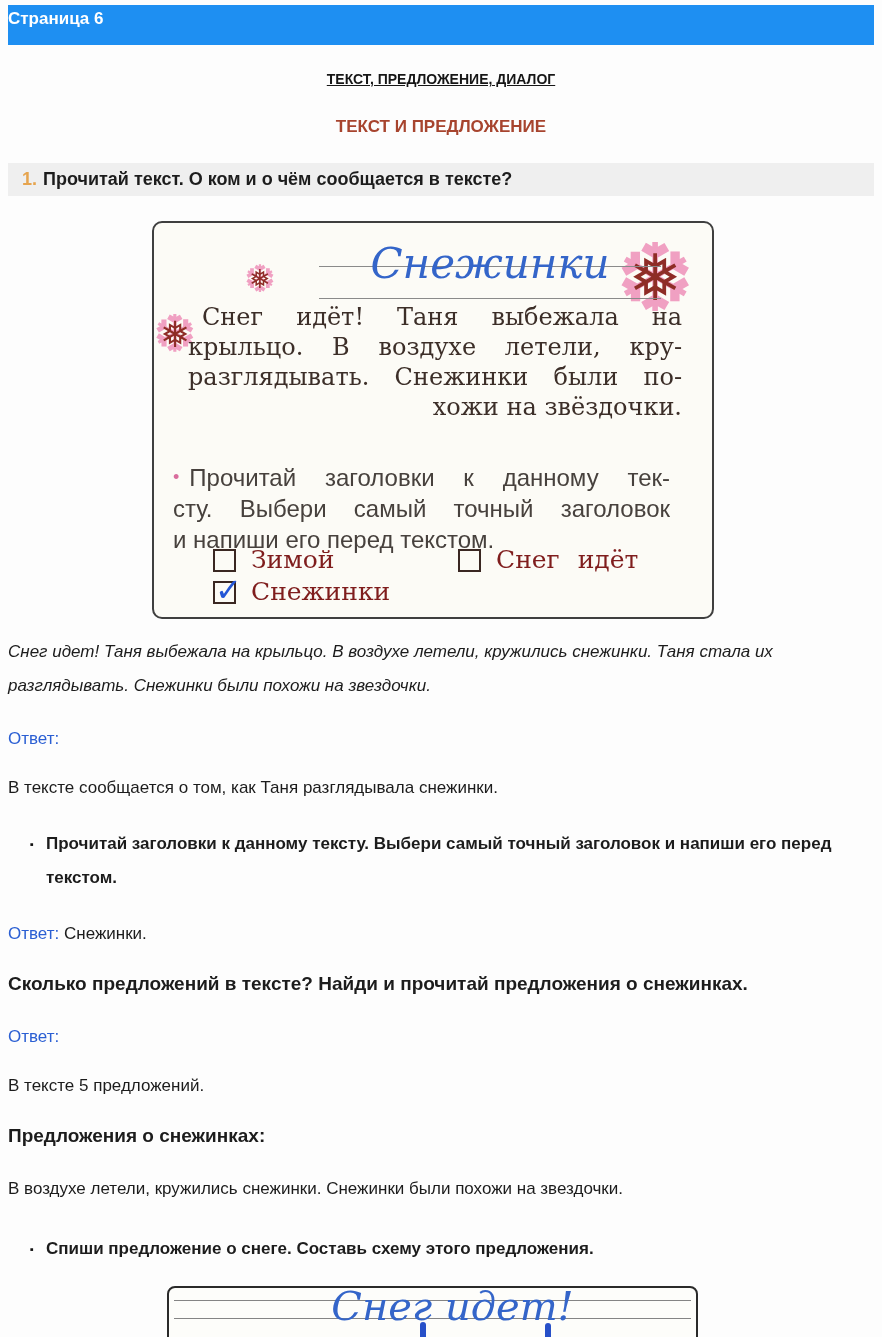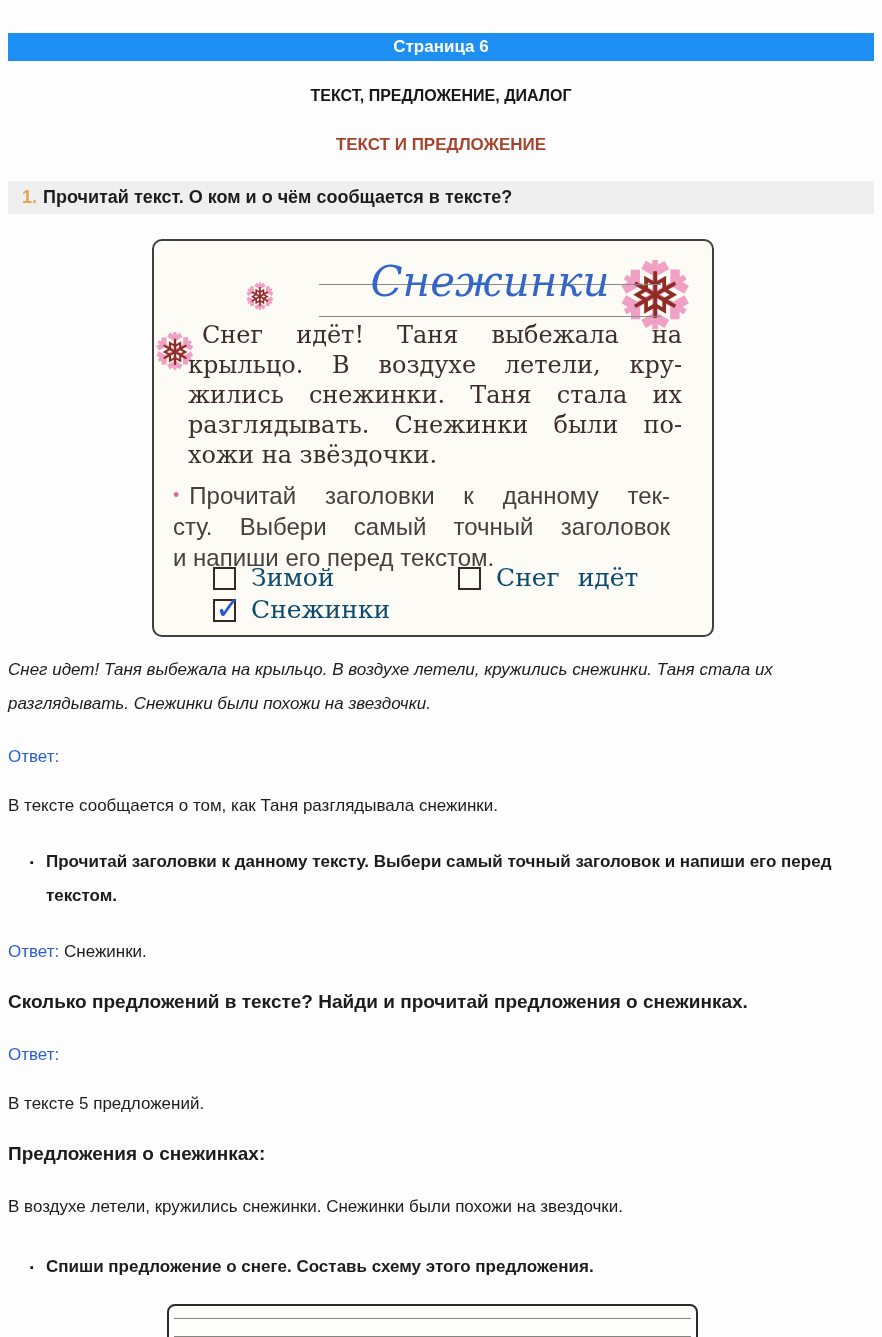--- a/index.html
+++ b/index.html
@@ -11,31 +11,30 @@
     color: #1c1c1c;
     padding: 5px 8px 10px 8px;
   }
 
   
   .page-header {
     background: #1e8ff2;
     color: #ffffff;
     font-size: 17px;
     font-weight: bold;
-    text-align: center;
-    height: 28px;
+    height: 40px;
     line-height: 28px;
-    margin-top: 28px;
   }
   .main-title {
     margin: 26px 0 0 0;
     text-align: center;
-    font-size: 16px;
+    font-size: 14px;
     font-weight: bold;
     color: #161616;
+    text-decoration: underline;
   }
   .sub-title {
     margin: 30px 0 0 0;
     text-align: center;
     font-size: 17px;
     font-weight: bold;
     color: #a7442e;
   }
 
   
@@ -100,21 +99,21 @@
 
   .story {
     position: absolute;
     left: 34px; top: 79px; width: 494px;
     font-family: "DejaVu Serif", serif;
     font-size: 24px;
     line-height: 30px;
     color: #3c2e28;
   }
   .story .jline { text-align: justify; text-align-last: justify; }
-  .story .lline { text-align: left; }
+  .story .lline { text-align: right; }
   .story .indent { padding-left: 14px; }
 
   .instruction {
     position: absolute;
     left: 19px; top: 239px; width: 497px;
     font-size: 24px;
     line-height: 31px;
     color: #47413d;
   }
   .instruction .jline { text-align: justify; text-align-last: justify; }
@@ -134,21 +133,21 @@
     color: #2456d6;
     font-size: 32px;
     font-weight: bold;
     font-family: "DejaVu Sans", sans-serif;
   }
   .checkbox.checked .mark { display: block; }
   .cb-label {
     position: absolute;
     font-family: "DejaVu Serif", serif;
     font-size: 25px;
-    color: #0c4a6e;
+    color: #7f1d1d;
     white-space: nowrap;
   }
   .cb1 { left: 59px;  top: 326px; }
   .lb1 { left: 97px;  top: 322px; }
   .cb2 { left: 304px; top: 326px; }
   .lb2 { left: 342px; top: 322px; }
   .cb3 { left: 59px;  top: 358px; }
   .lb3 { left: 97px;  top: 354px; }
   .word-gap { display: inline-block; width: 18px; }
 
@@ -231,21 +230,20 @@
     <span class="outer">❆</span>
     <span class="inner">❅</span>
   </span>
 
   <div class="title-lines"></div>
   <div class="hand-title">Снежинки</div>
 
   <div class="story">
     <div class="jline indent">Снег идёт! Таня выбежала на</div>
     <div class="jline">крыльцо. В воздухе летели, кру-</div>
-    <div class="jline">жились снежинки. Таня стала их</div>
     <div class="jline">разглядывать. Снежинки были по-</div>
     <div class="lline">хожи на звёздочки.</div>
   </div>
 
   <div class="instruction">
     <div class="jline">
       <span class="pink-dot">•</span><span>Прочитай заголовки к данному тек-</span>
     </div>
     <div class="jline">сту. Выбери самый точный заголовок</div>
     <div class="lline">и напиши его перед текстом.</div>
@@ -295,20 +293,21 @@
 
 <div class="bullet-item" style="margin-top:33px">
   <span class="sq">▪</span>
   <span>Спиши предложение о снеге. Составь схему этого предложения.</span>
 </div>
 
 <div class="write-card">
   <div class="rule r1"></div>
   <div class="rule r2"></div>
 
+  <div class="hand-sentence">Снег идет!</div>
   <svg class="scheme" width="160" height="62" viewBox="0 0 160 62">
     <g stroke="#2750c8" stroke-width="6" fill="none" stroke-linecap="round">
       <path d="M11,5 L11,50"></path>
       <path d="M9,50 L64,50"></path>
       <path d="M80,50 L122,50"></path>
       <path d="M136,6 L136,36"></path>
     </g>
     <circle cx="136" cy="49" r="4" fill="#2750c8"></circle>
   </svg>
 </div>

